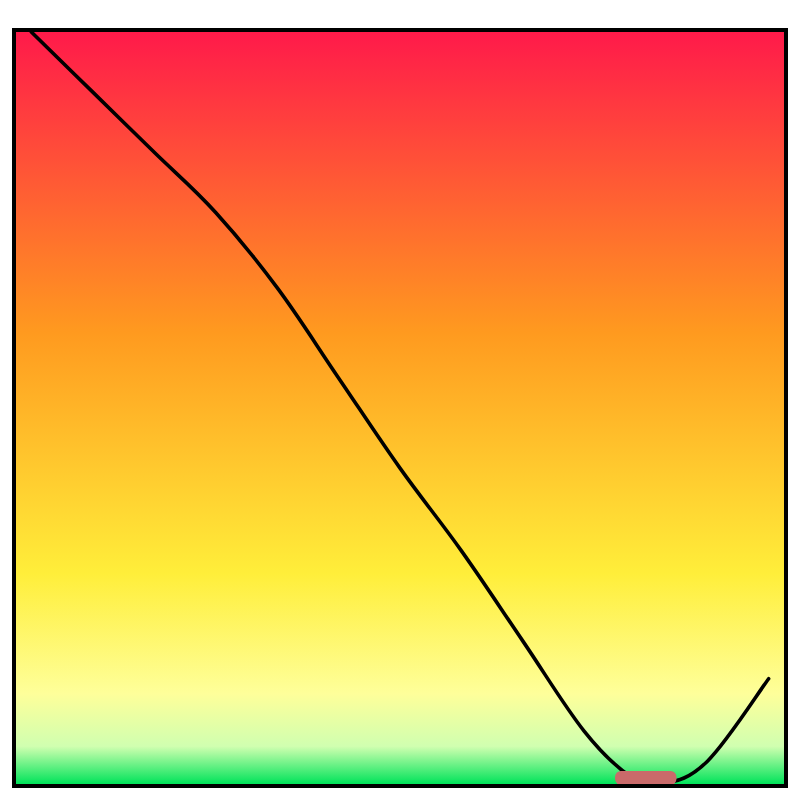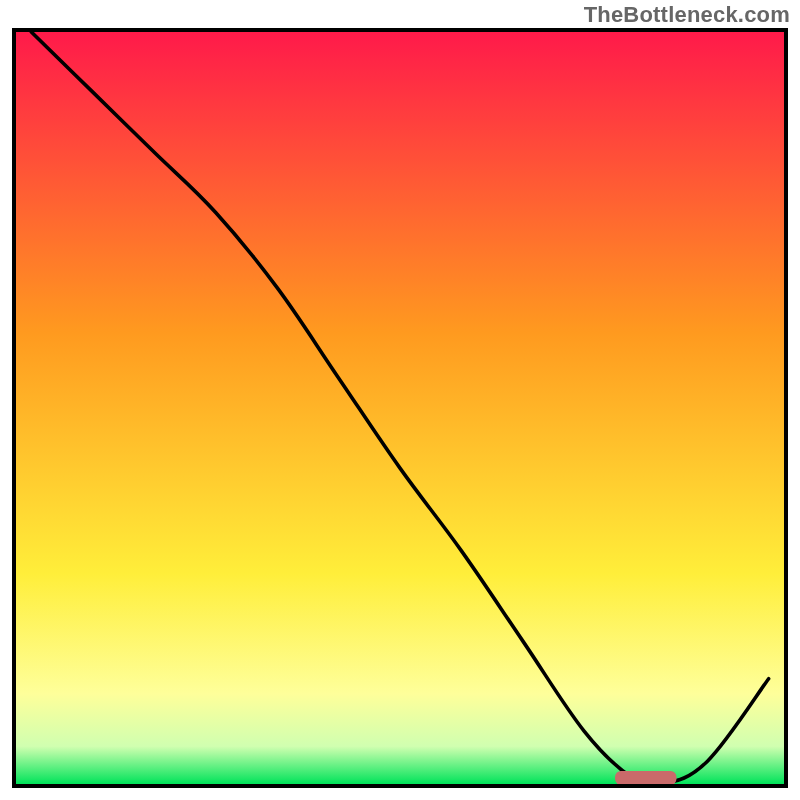--- a/index.html
+++ b/index.html
@@ -38,21 +38,20 @@
     position: absolute;
     top: 0;
     left: 0;
   }
 </style>
 </head>
 <body>
 
 <div class="container">
 
-  <div class="watermark">TheBottleneck.com</div>
 
   <div class="frame">
     <svg class="fill" width="768" height="752" viewBox="0 0 768 752" preserveAspectRatio="none">
       <defs>
         <linearGradient id="bg-grad" x1="0" y1="0" x2="0" y2="1">
             <stop offset="0%" stop-color="#ff1a4a"></stop>
             <stop offset="40%" stop-color="#ff9a1f"></stop>
             <stop offset="72%" stop-color="#ffee3a"></stop>
             <stop offset="88%" stop-color="#feff9a"></stop>
             <stop offset="95%" stop-color="#d0ffb0"></stop>

